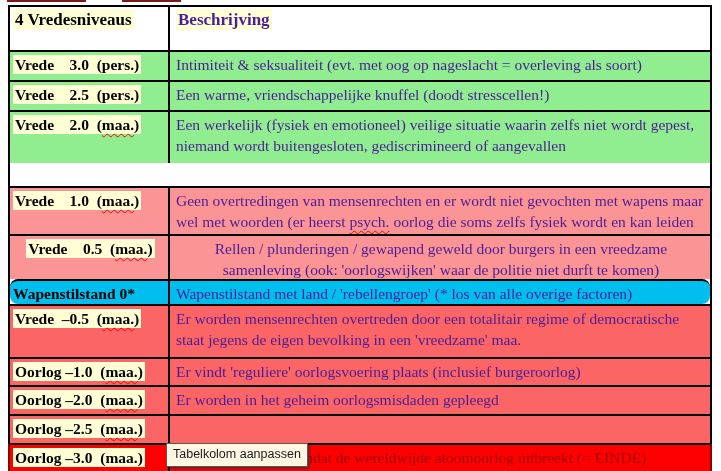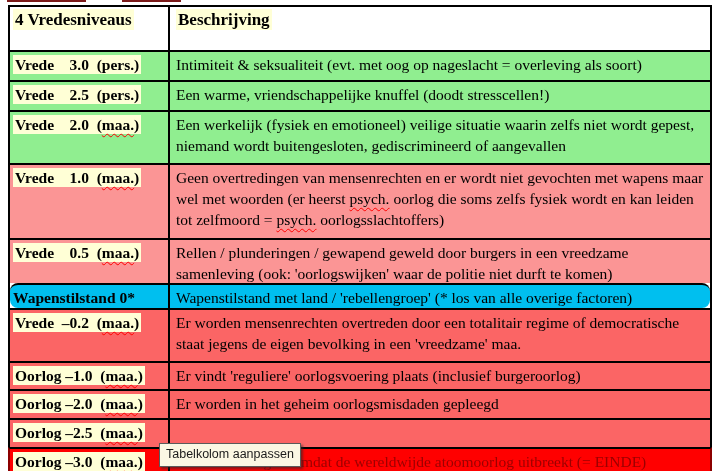--- a/index.html
+++ b/index.html
@@ -16,57 +16,57 @@
   }
   .row{
     display:flex;box-sizing:border-box;border-top:2px solid #000;
     align-items:stretch;
   }
   .row:first-child{border-top:none;}
   .row:nth-child(1){height:43px;}
   .row:nth-child(2){height:30px;}
   .row:nth-child(3){height:30px;}
   .row:nth-child(4){height:53px;}
-  .row:nth-child(5){height:75px;}
+  .row:nth-child(5){height:48px;margin-top:23px;}
   .row:nth-child(6){height:45px;}
   .row:nth-child(7){height:25px;}
   .row:nth-child(8){height:53px;}
   .row:nth-child(9){height:28px;}
   .row:nth-child(10){height:29px;}
   .row:nth-child(11){height:29px;}
   .row:nth-child(12){height:31px;}
   .cell{box-sizing:border-box;overflow:hidden;}
   .level-cell{
     width:160px;flex:0 0 160px;border-right:2px solid #000;
     padding:2px 0 0 3px;font-weight:bold;font-size:15.5px;line-height:21px;
     white-space:pre;
   }
   .desc-cell{
     flex:1 1 auto;padding:2px 4px 0 6px;
-    font-size:15.5px;line-height:21px;color:#000000;
+    font-size:15.5px;line-height:21px;color:#4c1d95;
   }
   .hl{background:#FFFFD6;padding:1px 2px;}
   .header-row .level-cell,.header-row .desc-cell{font-size:17px;font-weight:bold;}
   .sq{
     text-decoration:underline;text-decoration-style:wavy;
     text-decoration-color:#FF0000;text-decoration-thickness:1px;
     text-underline-offset:3px;text-decoration-skip-ink:none;
   }
   .it{font-style:italic;}
   .row-final{
     position:relative;left:-2px;width:calc(100% + 4px);
     border-left:2px solid #8B0000;border-right:2px solid #8B0000;
     border-bottom:2px solid #8B0000;border-top:2px solid #000;
   }
   .resize-handle{
     position:absolute;left:160px;top:0;bottom:0;width:8px;
     cursor:col-resize;background:transparent;z-index:5;
   }
   .tooltip{
-    position:absolute;left:159px;top:443px;height:24px;
+    position:absolute;left:166px;top:443px;height:24px;
     background:#FBF7E3;border:1px solid #5A5A5A;
     box-shadow:2px 2px 2px rgba(40,40,40,0.55);
     font-family:"Liberation Sans","DejaVu Sans",sans-serif;
     font-size:12.5px;color:#1A1A1A;
     padding:3px 6px 0 6px;box-sizing:border-box;z-index:10;
     white-space:nowrap;
   }
 </style>
 </head>
 <body>
@@ -89,30 +89,30 @@
       <div class="cell desc-cell"><span>Een warme, vriendschappelijke knuffel (doodt stresscellen!)</span></div>
     </div>
     <div class="row" style="background: rgb(144, 238, 144);">
       <div class="cell level-cell"><span class="hl"><span>Vrede    2.0  (</span><span class="sq">maa.</span><span>)</span></span></div>
       <div class="cell desc-cell"><span>Een werkelijk (fysiek en emotioneel) veilige situatie waarin zelfs niet wordt gepest, niemand wordt buitengesloten, gediscrimineerd of aangevallen</span></div>
     </div>
     <div class="row" style="background: rgb(251, 149, 149);">
       <div class="cell level-cell"><span class="hl"><span>Vrede    1.0  (</span><span class="sq">maa.</span><span>)</span></span></div>
       <div class="cell desc-cell"><span>Geen overtredingen van mensenrechten en er wordt niet gevochten met wapens maar wel met woorden (er heerst </span><span class="sq">psych.</span><span> oorlog die soms zelfs fysiek wordt en kan leiden tot zelfmoord = </span><span class="sq">psych.</span><span> oorlogsslachtoffers)</span></div>
     </div>
-    <div class="row" style="background: rgb(251, 149, 149);">
+    <div class="row" style="background: rgb(251, 149, 149); text-align: center;">
       <div class="cell level-cell"><span class="hl"><span>Vrede    0.5  (</span><span class="sq">maa.</span><span>)</span></span></div>
       <div class="cell desc-cell"><span>Rellen / plunderingen / gewapend geweld door burgers in een vreedzame samenleving (ook: 'oorlogswijken' waar de politie niet durft te komen)</span></div>
     </div>
     <div class="row" style="background: rgb(0, 191, 239); border-radius: 8px;">
       <div class="cell level-cell"><span>Wapenstilstand 0*</span></div>
       <div class="cell desc-cell"><span>Wapenstilstand met land / 'rebellengroep' (* los van alle overige factoren)</span></div>
     </div>
     <div class="row" style="background: rgb(251, 101, 101);">
-      <div class="cell level-cell"><span class="hl"><span>Vrede  –0.2  (</span><span class="sq">maa.</span><span>)</span></span></div>
+      <div class="cell level-cell"><span class="hl"><span>Vrede  –0.5  (</span><span class="sq">maa.</span><span>)</span></span></div>
       <div class="cell desc-cell"><span>Er worden mensenrechten overtreden door een totalitair regime of democratische staat jegens de eigen bevolking in een 'vreedzame' maa.</span></div>
     </div>
     <div class="row" style="background: rgb(251, 101, 101);">
       <div class="cell level-cell"><span class="hl"><span>Oorlog –1.0  (</span><span class="sq">maa.</span><span>)</span></span></div>
       <div class="cell desc-cell"><span>Er vindt 'reguliere' oorlogsvoering plaats (inclusief burgeroorlog)</span></div>
     </div>
     <div class="row" style="background: rgb(251, 101, 101);">
       <div class="cell level-cell"><span class="hl"><span>Oorlog –2.0  (</span><span class="sq">maa.</span><span>)</span></span></div>
       <div class="cell desc-cell"><span>Er worden in het geheim oorlogsmisdaden gepleegd</span></div>
     </div>

